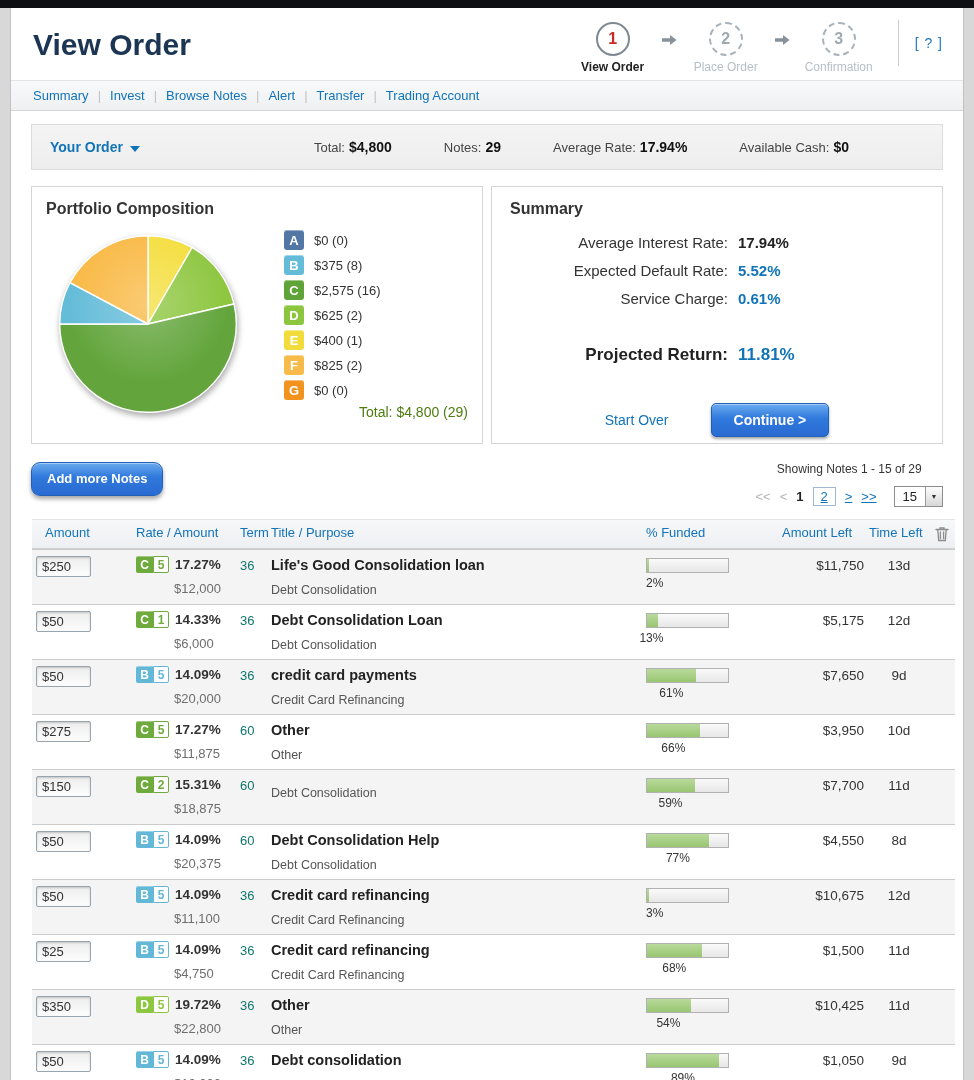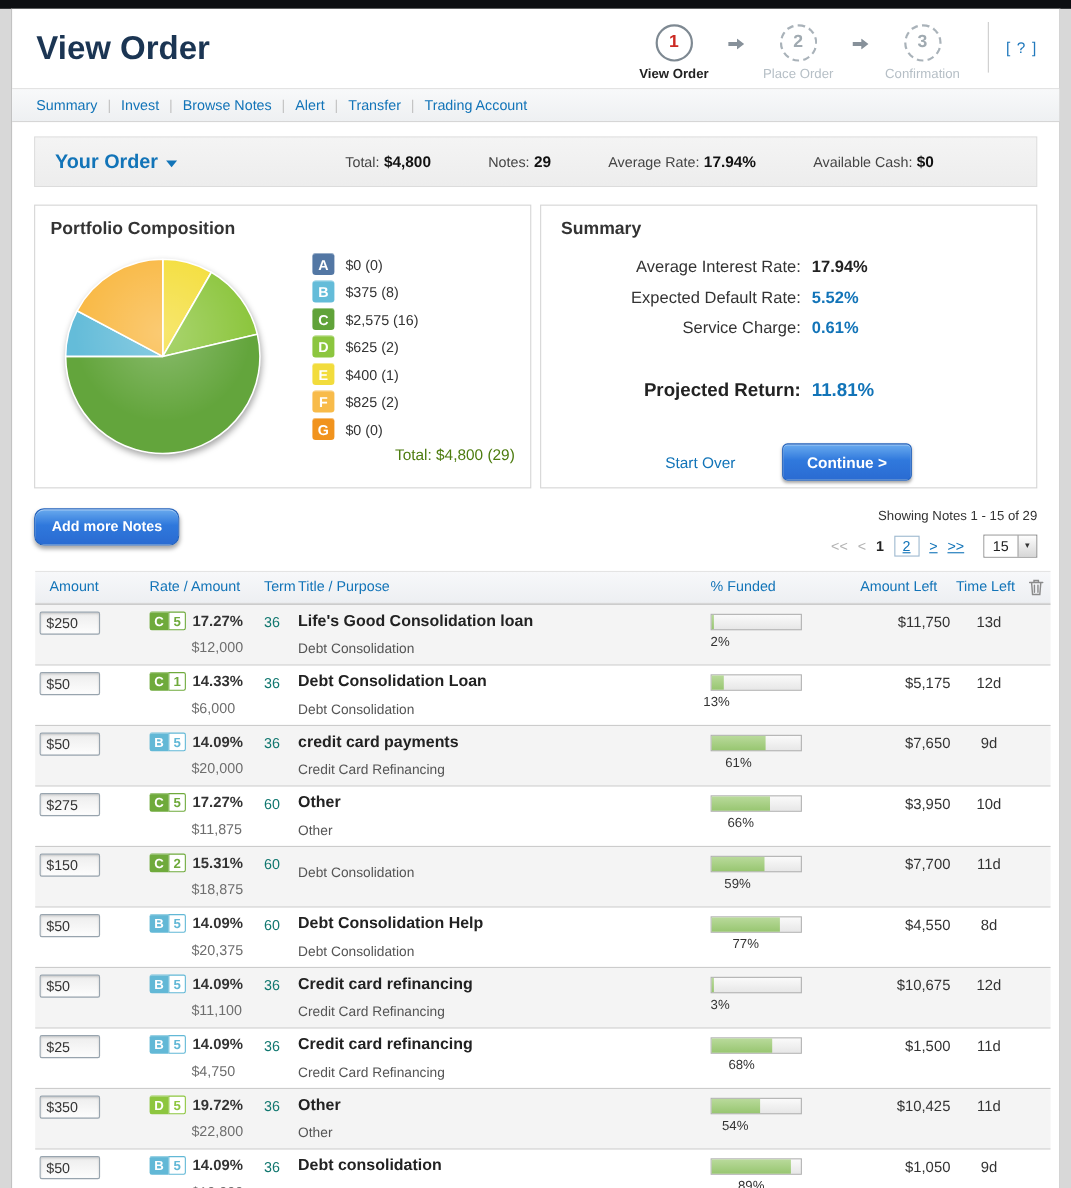--- a/index.html
+++ b/index.html
@@ -23,21 +23,21 @@
   .hdr-divider { width:1px; height:46px; background:#ccc; margin:0 16px 10px 16px; }
   .help-link { font-size:14px; color:#2179bd; text-decoration:none; margin-bottom:10px; letter-spacing:1px; }
 
   
   .nav { background:linear-gradient(#f8f9fa,#eef0f2); border-top:1px solid #e3e3e3; border-bottom:1px solid #d6d6d6; padding:7px 22px; font-size:13px; }
   .nav a { color:#1274b8; text-decoration:none; }
   .nav .sep { color:#c3c3c3; margin:0 9px; }
 
   
   .order-bar { margin:13px 20px 0 20px; background:linear-gradient(#f4f4f4,#ededed); border:1px solid #dcdcdc; height:46px; display:flex; align-items:center; padding:0 18px; }
-  .order-title { color:#1274b8; font-size:18px; font-weight:bold; cursor:pointer; display:flex; align-items:center; }
+  .order-title { color:#1274b8; font-size:14px; font-weight:bold; cursor:pointer; display:flex; align-items:center; }
   .caret { width:0; height:0; border-left:5px solid transparent; border-right:5px solid transparent; border-top:6px solid #1274b8; margin-left:7px; margin-top:3px; }
   .order-stats { display:flex; margin-left:auto; margin-right:75px; gap:52px; }
   .stat { font-size:13px; color:#444; white-space:nowrap; }
   .stat b { color:#111; font-size:14px; margin-left:4px; }
 
   
   .panels { display:flex; gap:8px; margin:16px 20px 0 20px; }
   .panel { border:1px solid #d5d5d5; background:#fff; height:258px; }
   .panel.portfolio { width:452px; padding:13px 14px; }
   .panel.summary { flex:1; padding:13px 18px; }
@@ -66,21 +66,21 @@
   .link-blue { color:#1274b8; font-size:14px; text-decoration:none; }
   .btn-blue { display:inline-block; color:#fff; font-weight:bold; font-size:14px; text-decoration:none; text-align:center;
       background:linear-gradient(#6aabef,#3079dd 45%,#2a6bd2); border:1px solid #2260b9; border-radius:5px;
       padding:8px 22px; box-shadow:0 2px 3px rgba(0,0,0,.35), inset 0 1px 0 rgba(255,255,255,.4); }
 
   
   .notes-head { display:flex; margin:18px 20px 0 20px; }
   .btn-add { display:inline-block; color:#fff; font-weight:bold; font-size:13px; text-decoration:none;
       background:linear-gradient(#69aaee,#2f78dc 45%,#2a6bd2); border:1px solid #2260b9; border-radius:9px;
       padding:8px 15px; box-shadow:0 3px 4px rgba(0,0,0,.35), inset 0 1px 0 rgba(255,255,255,.4); height:34px; }
-  .ph-right { margin-left:auto; text-align:right; }
+  .ph-right { margin-left:auto; text-align:center; }
   .showing { font-size:12px; color:#333; }
   .pager { margin-top:10px; display:flex; align-items:center; justify-content:flex-end; gap:9px; font-size:13px; }
   .pg-dis { color:#b3b3b3; }
   .pg-cur { color:#222; font-weight:bold; }
   .pg-link { color:#1274b8; text-decoration:underline; }
   .pg-box { border:1px solid #9db8cf; padding:1px 7px; background:#fff; }
   .sel { display:inline-flex; border:1px solid #8d8d8d; margin-left:8px; align-items:stretch; }
   .sel .val { background:#fff; font-size:13px; color:#222; padding:2px 8px 2px 8px; min-width:26px; }
   .sel .btn { width:17px; background:linear-gradient(#fdfdfd,#d7d7d7); border-left:1px solid #9b9b9b; display:flex; align-items:center; justify-content:center; font-size:7px; color:#333; }
 

